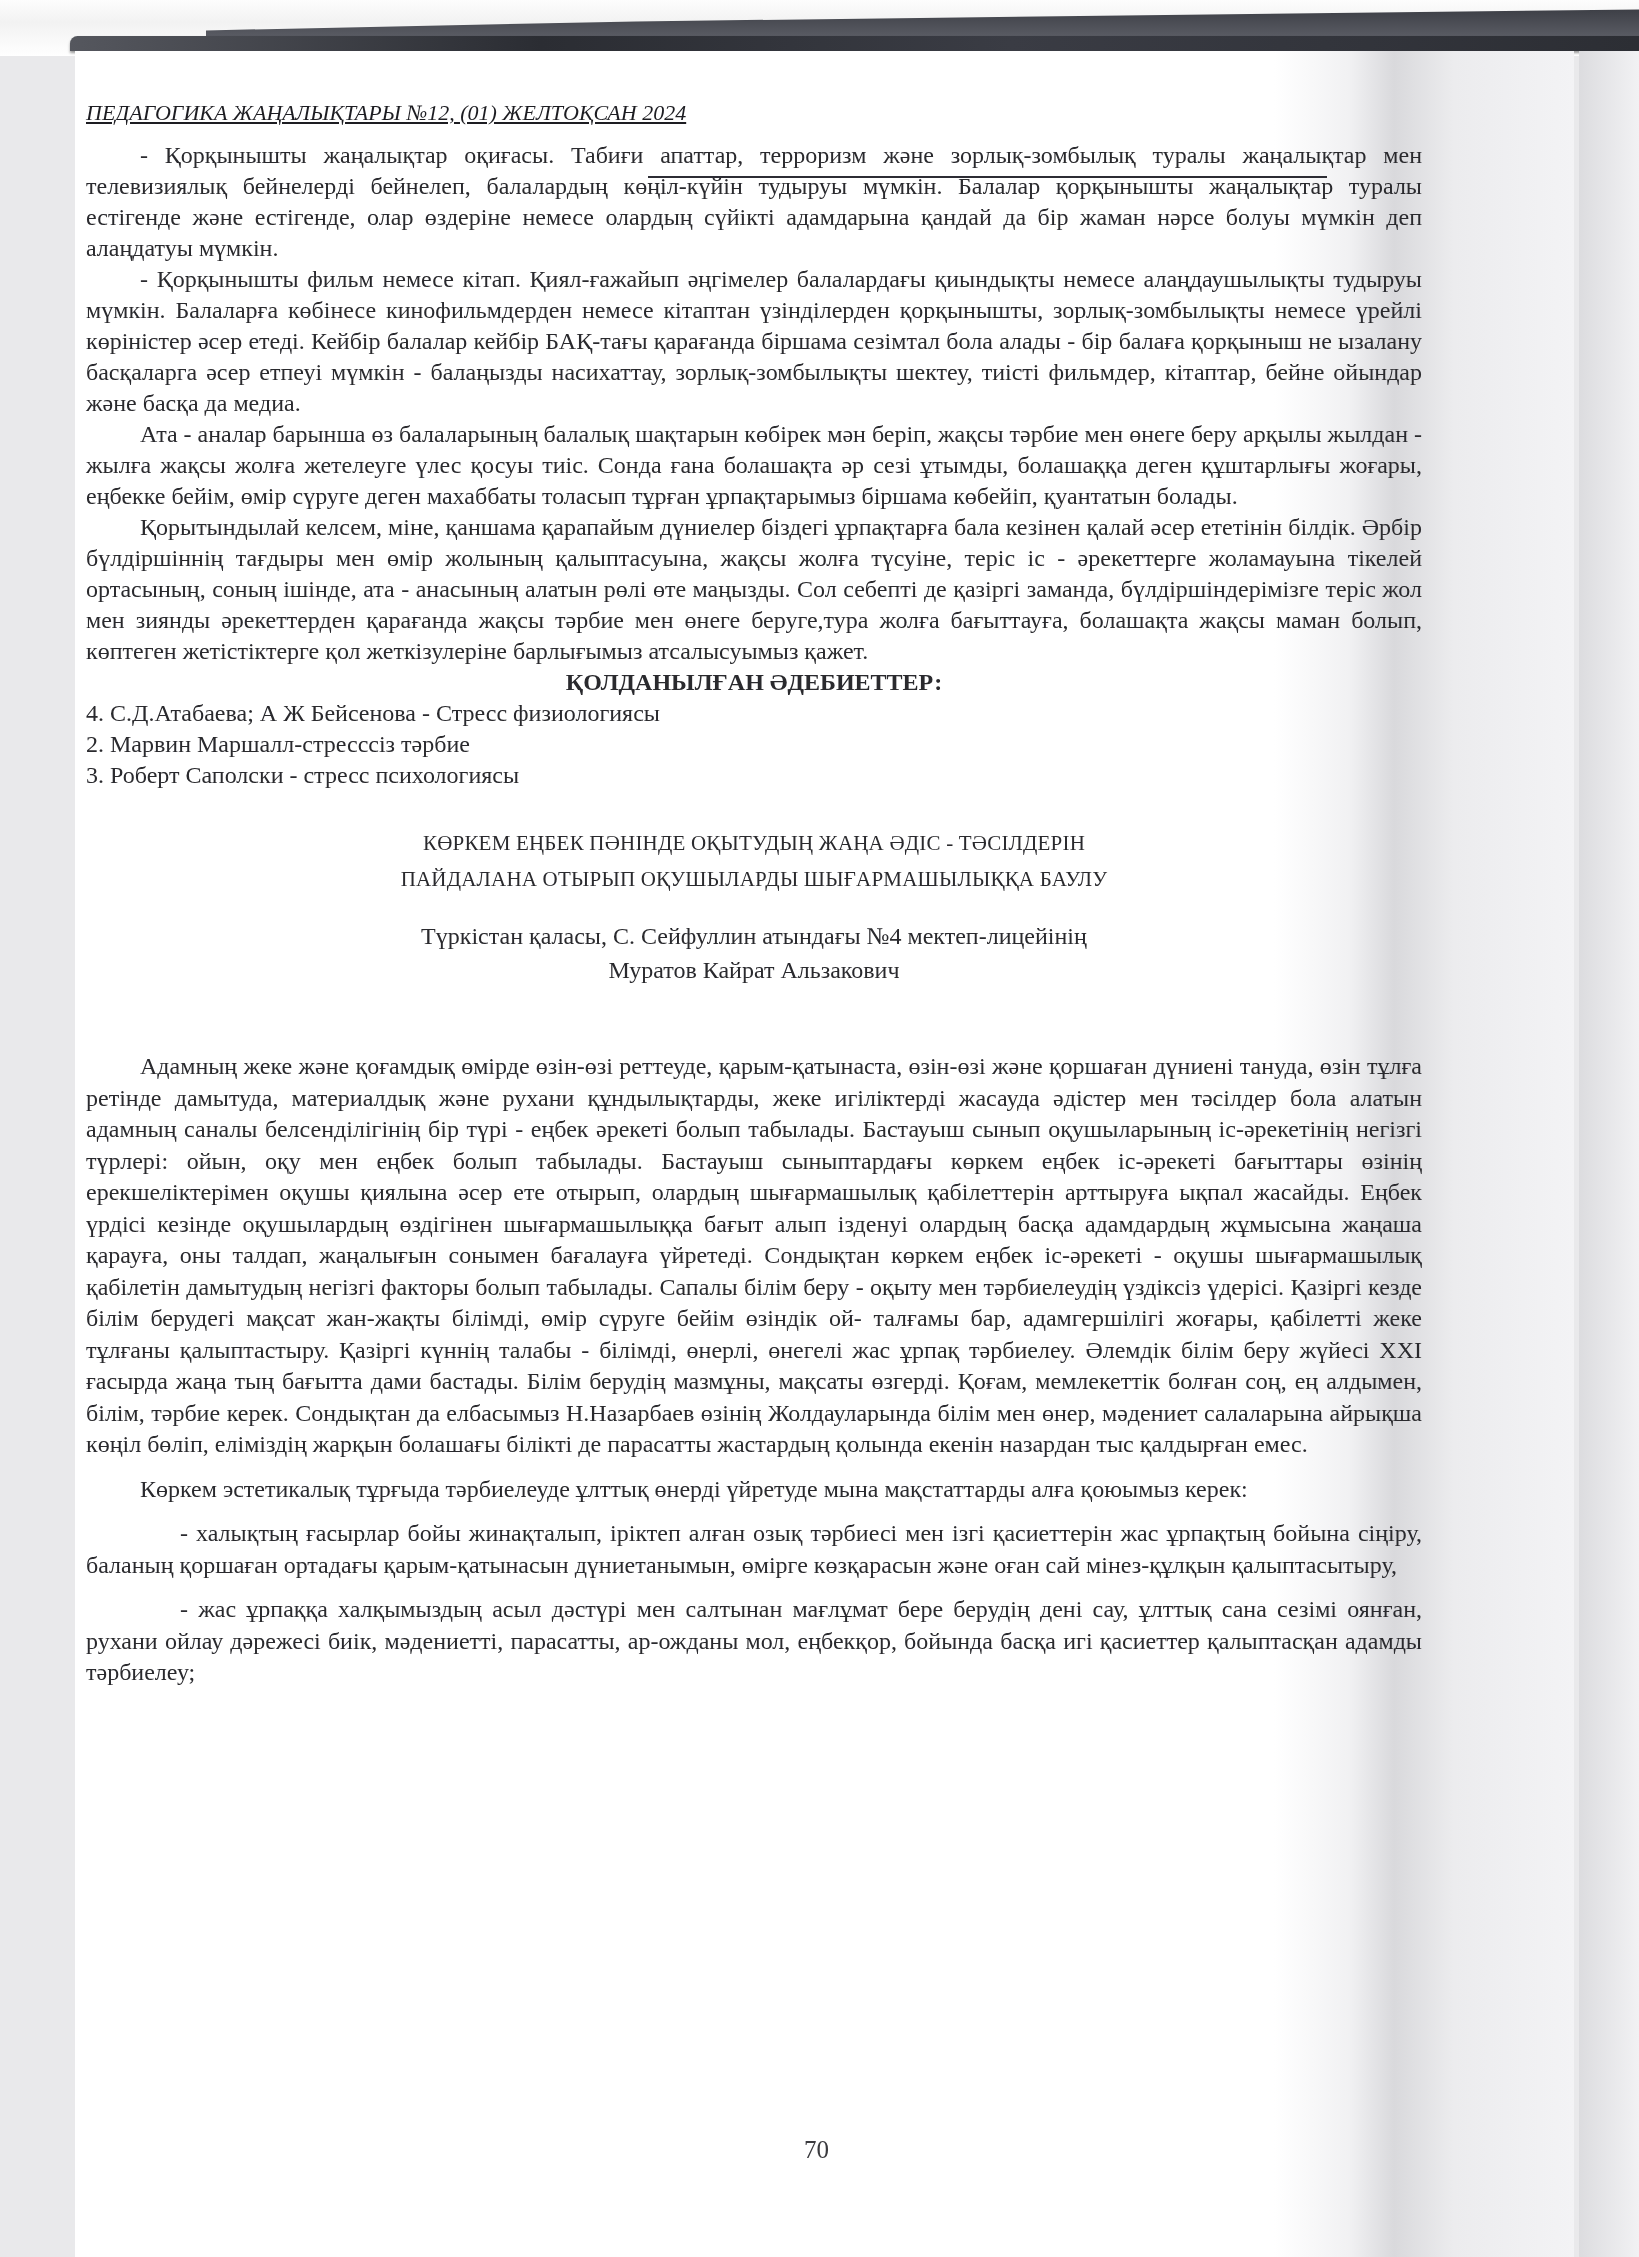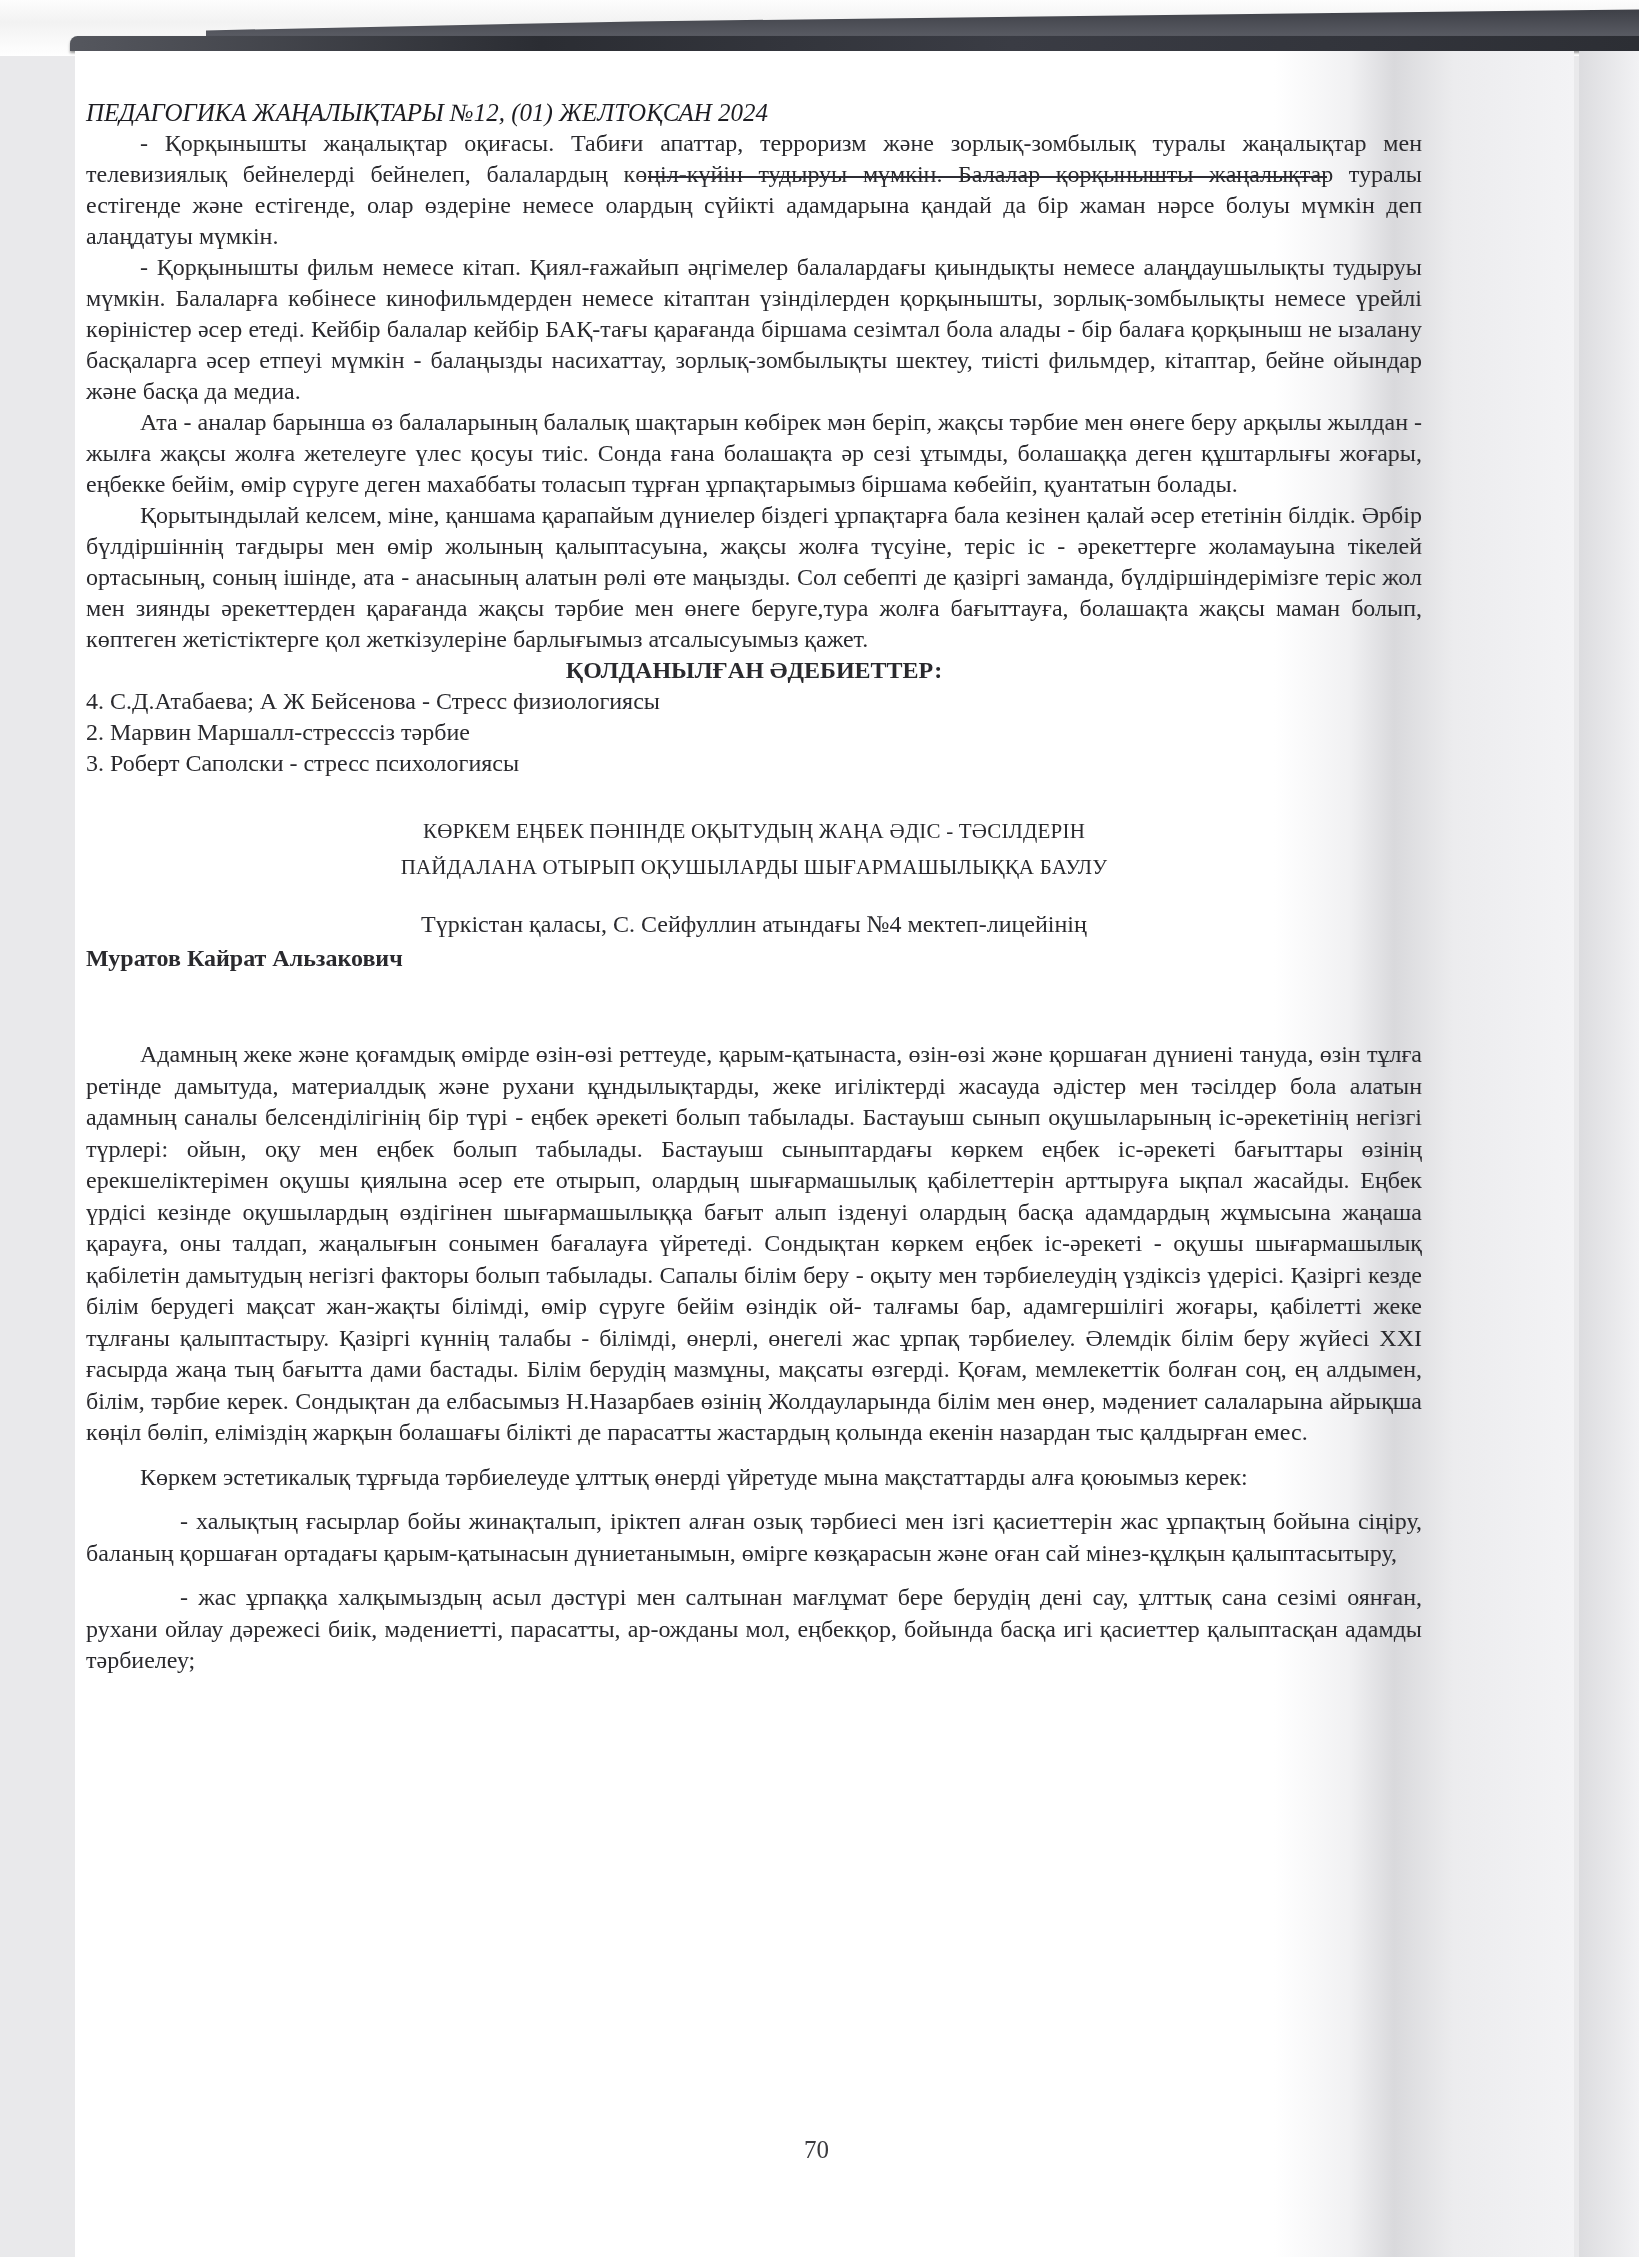--- a/index.html
+++ b/index.html
@@ -29,38 +29,38 @@
   }
   .right-shadow {
     position: absolute; left: 1579px; top: 51px; width: 61px; height: 2207px;
     background: linear-gradient(90deg, #dcdcdf, #f2f2f4);
   }
   .content {
     position: absolute; left: 86px; top: 97px; width: 1336px;
     color: #2a2a2e; font-size: 24px; line-height: 31px;
   }
   .header {
-    font-style: italic; font-size: 25px; 
-    text-transform: none; color: #1d1d22; margin-bottom: 0;
+    font-style: italic; font-size: 22px; text-decoration: underline;
+    text-transform: none; color: #1d1d22; margin-bottom: 12px;
     position: relative;
   }
   .header-rule {
     position: absolute; left: 562px; top: 79px; width: 679px; height: 1.9px; background: #2c2c34;
   }
   p { margin: 0; text-align: justify; }
   .ind { text-indent: 54px; }
   .ind2 { text-indent: 94px; }
   .refs-title { text-align: center; font-weight: bold; margin-top: 0; }
   .refs div { margin: 0; }
   .article-title {
     text-align: center; font-weight: normal; font-size: 21px; line-height: 36px;
     margin-top: 34px; letter-spacing: 0.2px;
   }
   .affil { text-align: center; margin-top: 22px; line-height: 34px; }
-  .author { font-weight: bold; line-height: 34px; }
+  .author { text-align: center; font-weight: normal; line-height: 34px; }
   .body2 { margin-top: 64px; line-height: 31.5px; }
   .gap { height: 13px; }
   .page-number {
     position: absolute; left: 804px; top: 2136px;
     font-family: Liberation Serif, serif;
     font-size: 25px; color: #3a3a3e;
   }
 </style>
 </head>
 <body>

